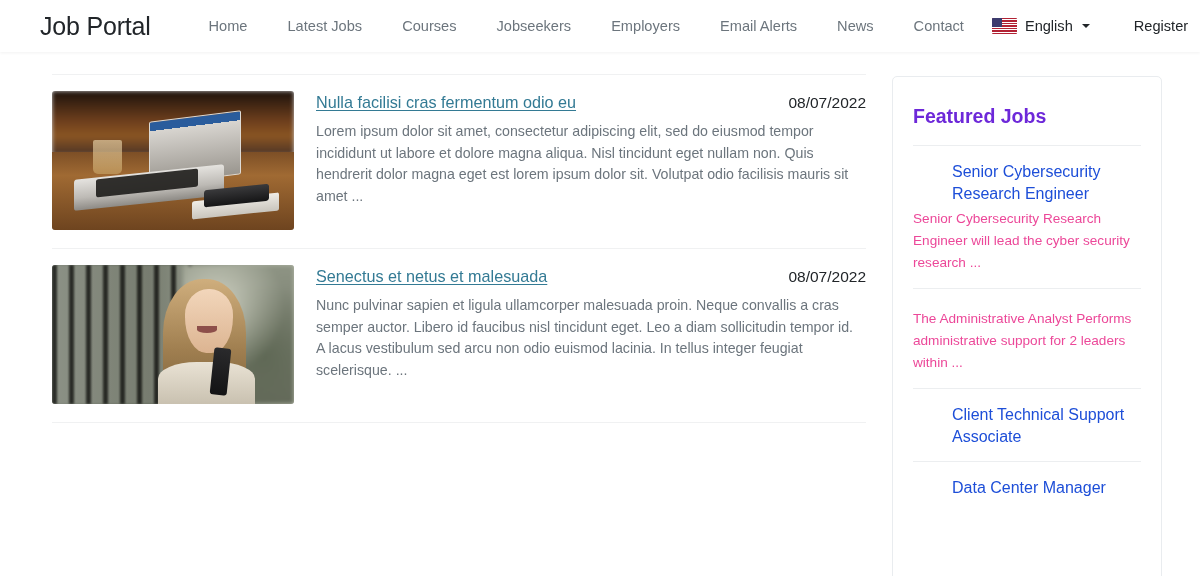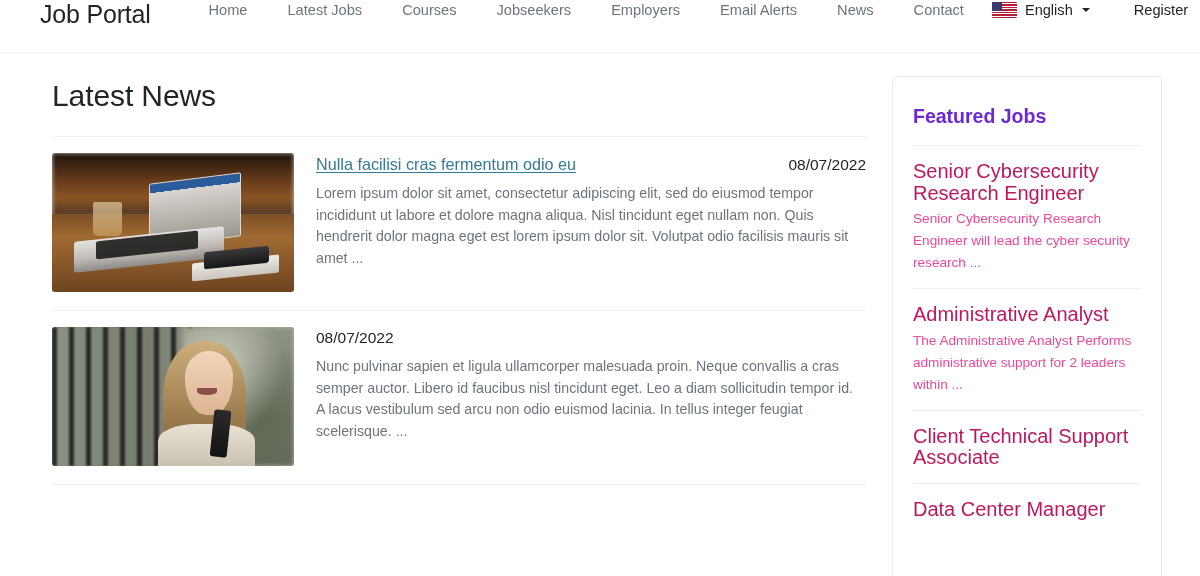--- a/index.html
+++ b/index.html
@@ -11,21 +11,21 @@
     font-family: "Liberation Sans", sans-serif;
     color: #212529;
   }
 
   
   .navbar {
     height: 52px;
     width: 100%;
     background: #ffffff;
     display: flex;
-    align-items: flex-start;
+    align-items: center;
     padding: 0 38px 0 40px;
     box-shadow: 0 1px 3px rgba(0,0,0,0.055);
     position: relative;
     z-index: 5;
   }
   .brand {
     font-size: 25px;
     line-height: 28px;
     font-weight: 400;
     color: #212529;
@@ -315,24 +315,25 @@
     padding: 26px 0 16px 0;
     border-bottom: 1px solid #eceef0;
   }
   .job {
     padding: 15px 0 14px 0;
     border-bottom: 1px solid #eceef0;
   }
   .job:last-child { border-bottom: none; }
   .job-title {
     display: block;
-    font-size: 20px;
+    font-size: 16px;
     line-height: 21.5px;
-    color: #be185d;
+    color: #1d4ed8;
     text-decoration: none;
+    margin-left: 39px;
   }
   .job-desc {
     margin-top: 4px;
     font-size: 13.6px;
     line-height: 22px;
     color: #ec4899;
   }
 </style>
 </head>
 <body>
@@ -361,21 +362,20 @@
       <span class="caret"></span>
     </a>
     <a class="auth-link" href="#">Register</a>
     <a class="auth-link" href="#">Login</a>
   </div>
 </div>
 
 <div class="page">
 
   <div class="main-col">
-    <h1 class="page-title">Latest News</h1>
 
     <div class="news-list">
 
       <div class="news-item">
         <div class="news-thumb">
           <div class="img-desk">
             <div class="top"></div>
             <div class="table"></div>
             <div class="glass"></div>
             <div class="lap-screen"></div>
@@ -402,40 +402,40 @@
             <div class="bokeh"></div>
             <div class="hair"></div>
             <div class="face"></div>
             <div class="smile"></div>
             <div class="body"></div>
             <div class="cell"></div>
           </div>
         </div>
         <div class="news-body">
           <div class="news-head">
+            <a class="news-title" href="#">Senectus et netus et malesuada</a>
             <span class="news-date">08/07/2022</span>
           </div>
           <p class="news-excerpt">Nunc pulvinar sapien et ligula ullamcorper malesuada proin. Neque convallis a cras semper auctor. Libero id faucibus nisl tincidunt eget. Leo a diam sollicitudin tempor id. A lacus vestibulum sed arcu non odio euismod lacinia. In tellus integer feugiat scelerisque. ...</p>
         </div>
       </div>
 
     </div>
   </div>
 
   <aside class="side-col">
     <div class="card">
       <div class="card-title">Featured Jobs</div>
 
       <div class="job">
         <a class="job-title" href="#">Senior Cybersecurity Research Engineer</a>
         <div class="job-desc">Senior Cybersecurity Research Engineer will lead the cyber security research ...</div>
       </div>
 
       <div class="job">
-        <a class="job-title" href="#">Administrative Analyst</a>
         <div class="job-desc">The Administrative Analyst Performs administrative support for 2 leaders within ...</div>
       </div>
 
       <div class="job">
         <a class="job-title" href="#">Client Technical Support Associate</a>
       </div>
 
       <div class="job">
         <a class="job-title" href="#">Data Center Manager</a>
 

